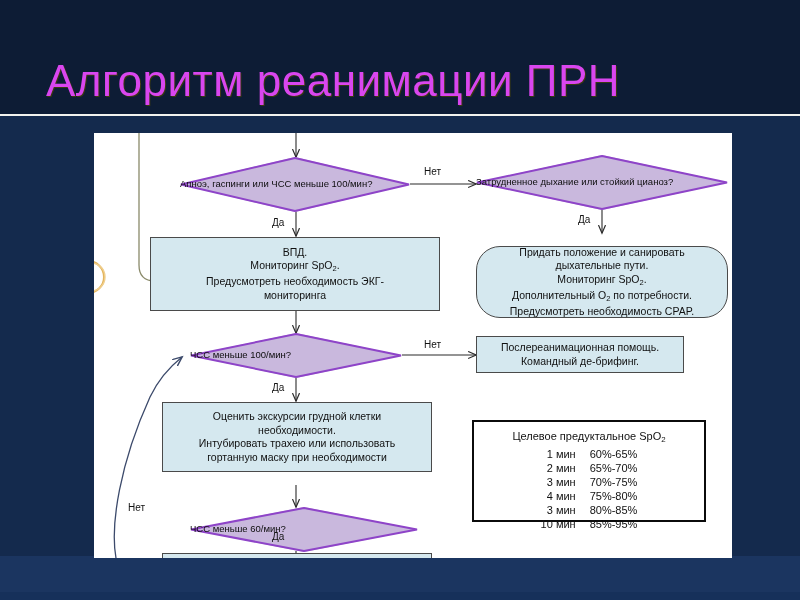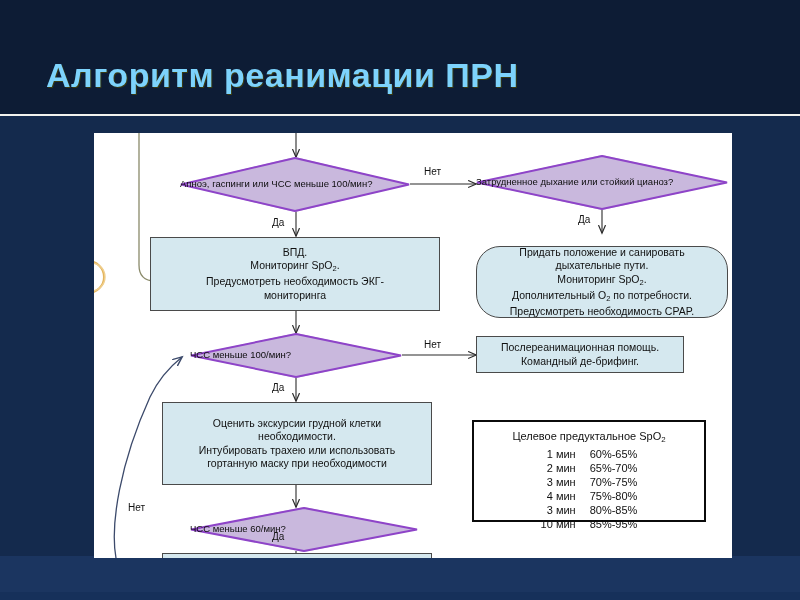--- a/index.html
+++ b/index.html
@@ -13,21 +13,21 @@
   
   .bg-top{position:absolute;left:0;top:0;width:800px;height:114px;background:#0d1c35;}
   .bg-rule{position:absolute;left:0;top:114px;width:800px;height:2px;background:#f2f2ee;}
   .bg-mid{position:absolute;left:0;top:116px;width:800px;height:440px;background:#142a4d;}
   .bg-bottom{position:absolute;left:0;top:556px;width:800px;height:44px;background:#1b3560;}
   .bg-footrule{position:absolute;left:0;top:592px;width:800px;height:8px;background:#16305a;}
 
   
   .title{
     position:absolute;left:46px;top:56px;
-    font-size:34px;font-weight:bold;color:#7dd3fc;
+    font-size:44px;font-weight:normal;color:#d946ef;
     letter-spacing:0.5px;white-space:nowrap;
     text-shadow:1px 1px 0 #3a3a10;
   }
 
   
   .panel{
     position:absolute;left:94px;top:133px;width:638px;height:425px;
     background:#ffffff;overflow:hidden;
   }
 
@@ -185,21 +185,21 @@
       </div>
     </div>
 
     <div class="n pbox" style="left:382px;top:203px;width:208px;height:37px;">
       <div>
         <span>Послереанимационная помощь.</span>
         <span>Командный де-брифинг.</span>
       </div>
     </div>
 
-    <div class="n pbox" style="left:68px;top:269px;width:270px;height:83px;">
+    <div class="n pbox" style="left:68px;top:269px;width:270px;height:70px;">
       <div>
         <span>Оценить экскурсии грудной клетки</span>
         <span>необходимости.</span>
         <span>Интубировать трахею или использовать</span>
         <span>гортанную маску при необходимости</span>
       </div>
     </div>
 
     <div class="n dia" style="left:96px;top:374px;width:228px;height:45px;">
       <div class="shape"></div>

